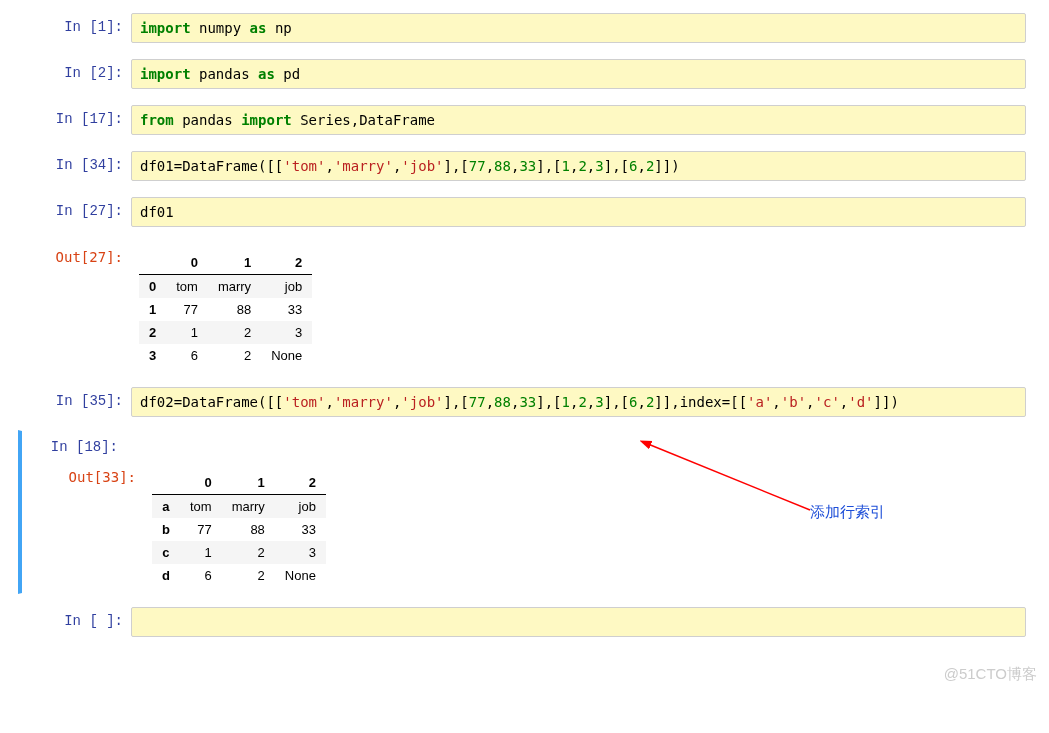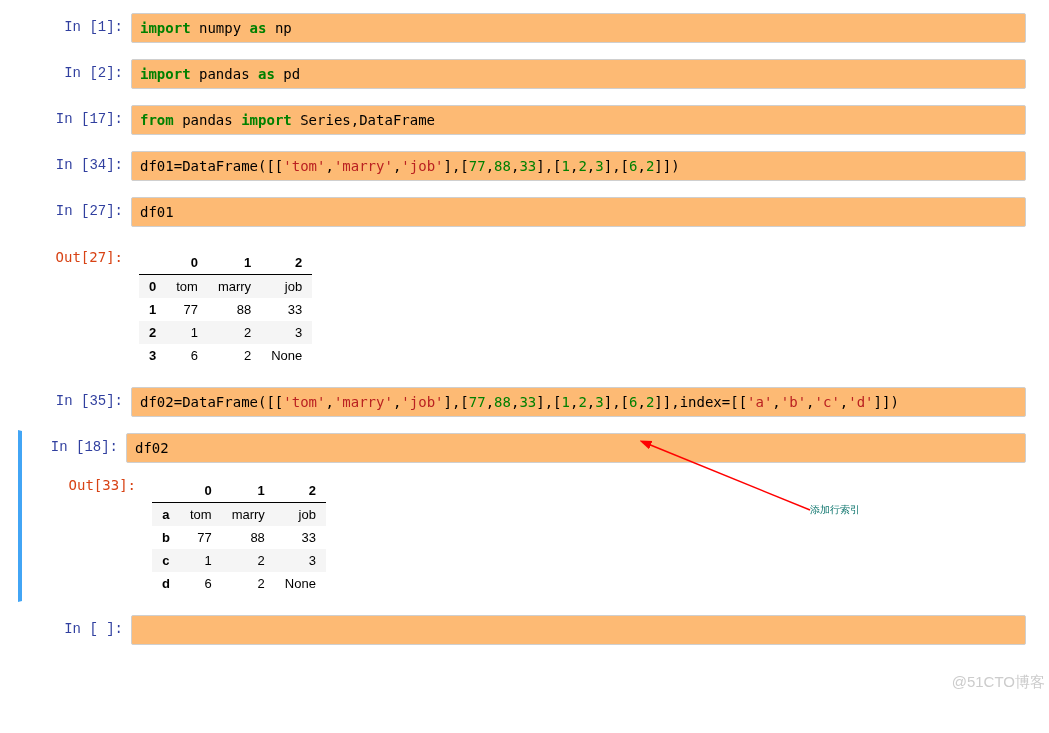--- a/index.html
+++ b/index.html
@@ -29,21 +29,21 @@
     padding: 6px 8px 0 0;
     font-family: monospace;
     font-size: 14px;
   }
   .prompt.in { color: #303F9F; font-family: Liberation Mono, monospace; }
   .prompt.out { color: #D84315; }
   .input-area {
     flex: 1;
     border: 1px solid #cfcfcf;
     border-radius: 2px;
-    background: #fdba74;
+    background: #fef9c3;
     padding: 6px 8px;
     font-family: monospace;
     font-size: 14px;
   }
   .output-area {
     flex: 1;
     padding: 4px 8px;
   }
   .kw-green { color: #008000; font-weight: bold; }  
   .kw-str { color: #BA2121; }
@@ -72,28 +72,28 @@
   table.dataframe tbody tr:nth-child(odd) th {
     background: #f5f5f5;
   }
 
   .arrow-wrap {
     position: absolute;
     pointer-events: none;
   }
   .annotation {
     position: absolute;
-    color: #0f766e;
-    font-size: 10px;
+    color: #1d4ed8;
+    font-size: 15px;
     font-family: "Microsoft YaHei", sans-serif;
   }
   .watermark {
     position: absolute;
     bottom: 6px;
-    right: 4px;
+    right: 12px;
     color: #ccc;
     font-size: 15px;
   }
 </style>
 </head>
 <body>
 
 <div class="cell">
   <div class="prompt in">In  [1]:</div>
   <div class="input-area">
@@ -175,23 +175,20 @@
   <div class="prompt in">In [35]:</div>
   <div class="input-area">
     <span class="tok">df02=DataFrame([[</span><span class="tok kw-str">'tom'</span><span class="tok">,</span><span class="tok kw-str">'marry'</span><span class="tok">,</span><span class="tok kw-str">'job'</span><span class="tok">],[</span><span class="tok kw-num">77</span><span class="tok">,</span><span class="tok kw-num">88</span><span class="tok">,</span><span class="tok kw-num">33</span><span class="tok">],[</span><span class="tok kw-num">1</span><span class="tok">,</span><span class="tok kw-num">2</span><span class="tok">,</span><span class="tok kw-num">3</span><span class="tok">],[</span><span class="tok kw-num">6</span><span class="tok">,</span><span class="tok kw-num">2</span><span class="tok">]],index=[[</span><span class="tok kw-str">'a'</span><span class="tok">,</span><span class="tok kw-str">'b'</span><span class="tok">,</span><span class="tok kw-str">'c'</span><span class="tok">,</span><span class="tok kw-str">'d'</span><span class="tok">]])</span>
   </div>
 </div>
 
 <div class="cell selected">
   <div style="flex:1">
     <div style="display:flex;align-items:flex-start;">
       <div class="prompt in" style="flex:0 0 96px">In [18]:</div>
-      <div class="input-area" style="flex:1">
-        <span class="tok">df02</span>
-      </div>
     </div>
     <div style="display:flex;align-items:flex-start;margin-top:8px;padding-left:18px;">
       <div class="prompt out" style="flex:0 0 96px">Out[33]:</div>
       <div class="output-area" style="flex:1">
         <table class="dataframe">
           <thead>
               <tr>
             <th></th>
             <th>0</th>
             <th>1</th>

